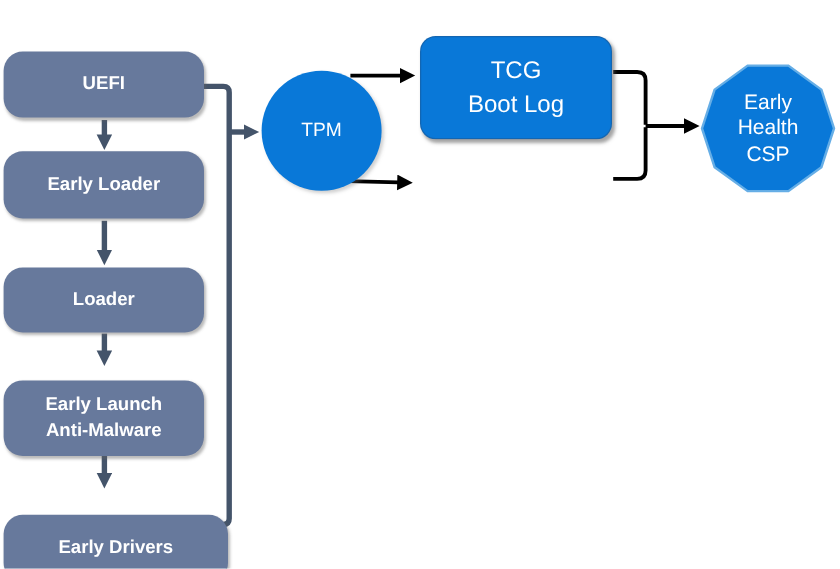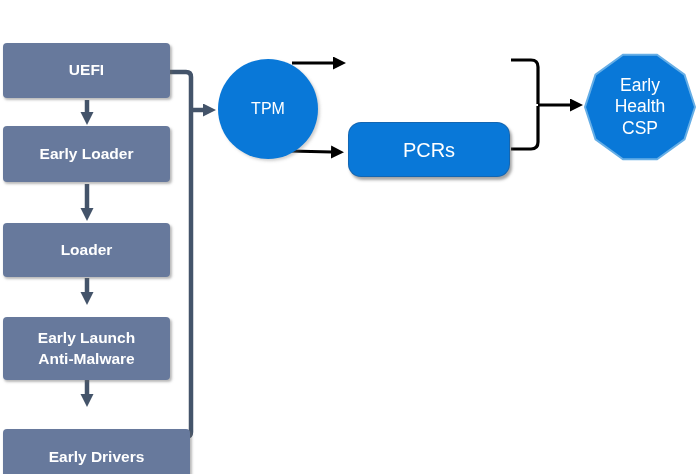--- a/index.html
+++ b/index.html
@@ -6,21 +6,21 @@
   #stage {
     position:relative; width:700px; height:474px; background:#FFFFFF;
     font-family:"Liberation Sans", sans-serif; overflow:hidden;
   }
   #connectors { position:absolute; left:0; top:0; width:700px; height:474px; }
   .node {
     position:absolute; display:flex; align-items:center; justify-content:center;
     text-align:center; color:#FFFFFF; white-space:pre-line; box-sizing:border-box;
   }
   .gray-box {
-    background:#67799C; border-radius:4px; font-weight:bold; font-size:15.5px;
+    background:#67799C; border-radius:16px; font-weight:bold; font-size:15.5px;
     line-height:1.35; box-shadow:1.5px 2px 2.5px rgba(100,100,100,0.45);
   }
   .blue-box {
     background:#0978D8; border-radius:13px; font-size:20px; line-height:1.4;
     border:1px solid rgba(40,70,110,0.35);
     box-shadow:2px 3px 3px rgba(90,90,90,0.55);
   }
   .blue-circle {
     background:#0978D8; border-radius:50%; font-size:16px;
     box-shadow:2px 2px 3px rgba(120,120,120,0.35);
@@ -71,19 +71,20 @@
   </svg>
 
   <div class="node gray-box n-uefi">UEFI</div>
   <div class="node gray-box n-boot">Early Loader</div>
   <div class="node gray-box n-kernel">Loader</div>
   <div class="node gray-box n-elam">Early Launch
 Anti-Malware</div>
   <div class="node gray-box n-early">Early Drivers</div>
 
   <div class="node blue-circle n-tpm">TPM</div>
-  <div class="node blue-box n-pcrs">PCRs</div>
+  <div class="node blue-box n-tcg">TCG
+Boot Log</div>
 
   <div class="node deca-label n-csp">Early
 Health
 CSP</div>
 
 </div>
 
 </body></html>

